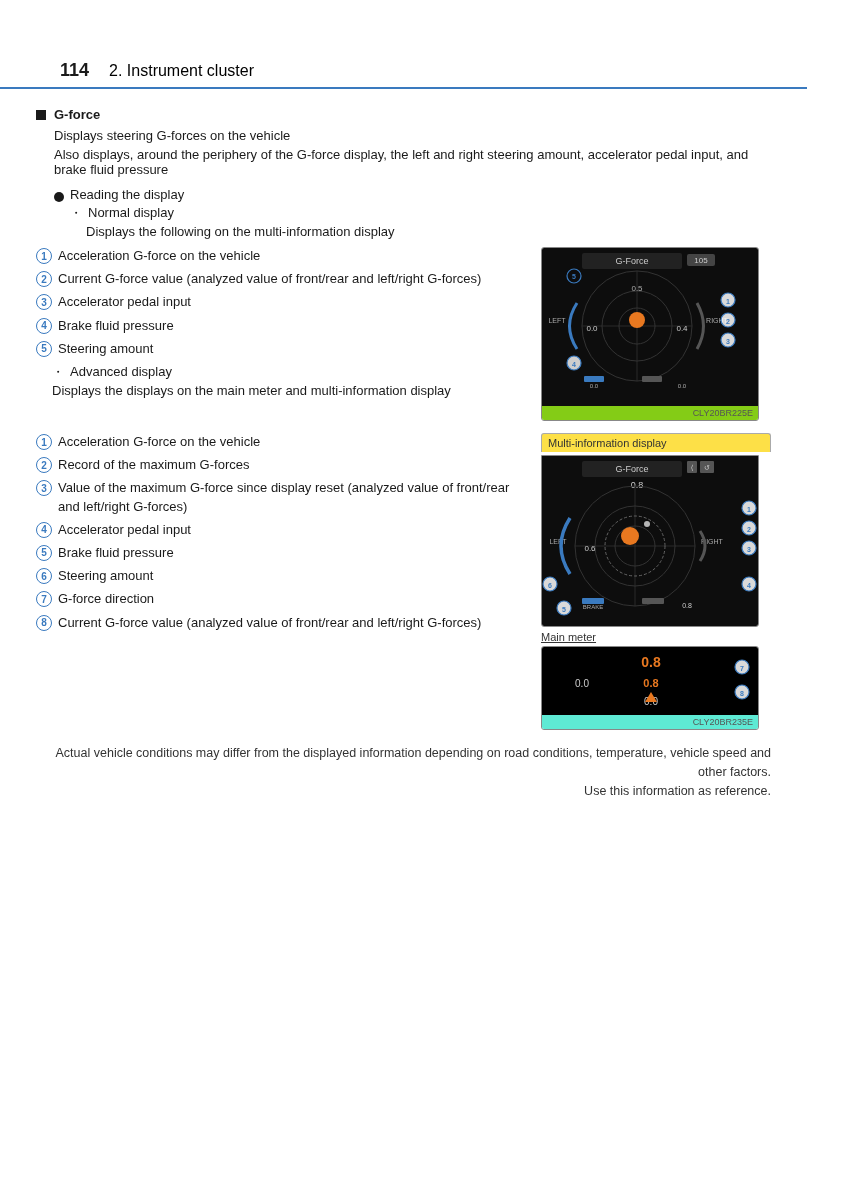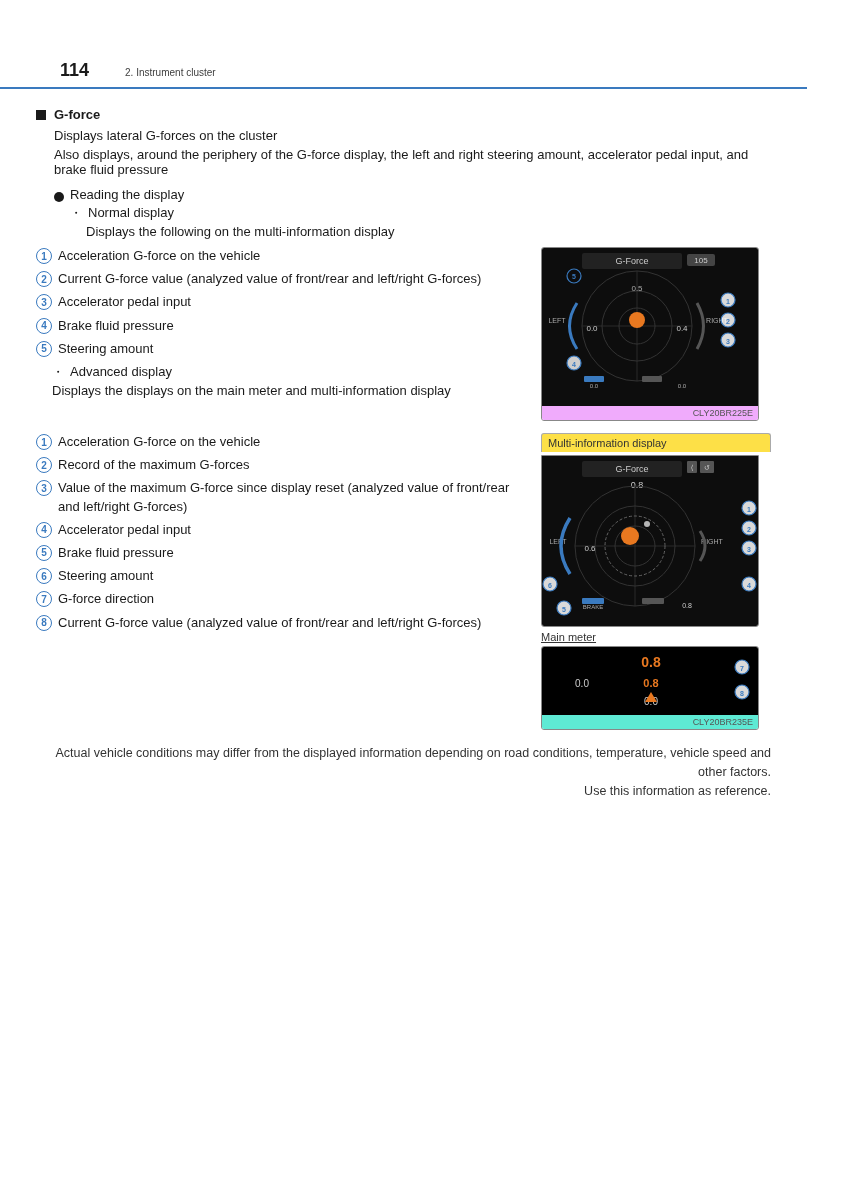--- a/index.html
+++ b/index.html
@@ -27,23 +27,22 @@
       border-bottom: 2px solid #3a7abf;
       margin-bottom: 18px;
     }
     .page-number {
       font-size: 18px;
       font-weight: bold;
       color: #1a1a1a;
       margin-right: 20px;
     }
     .page-chapter {
-      font-size: 10px;
-      color: #404040;
-      margin-left: 16px;
+      font-size: 16px;
+      color: #000000;
     }
 
     
     .content {
       padding: 0 36px;
     }
 
     
     .section-title {
       display: flex;
@@ -189,21 +188,21 @@
     <span class="page-chapter">2. Instrument cluster</span>
   </div>
 
   <div class="content">
 
     <div class="section-title">
       <div class="black-square"></div>
       <span class="section-title-text">G-force</span>
     </div>
 
-    <div class="subtitle">Displays lateral G-forces on the cluster</div>
+    <div class="subtitle">Displays steering G-forces on the vehicle</div>
     <div class="subtitle2">Also displays, around the periphery of the G-force display, the left and right steering amount, accelerator pedal input, and brake fluid pressure</div>
 
     <div class="bullet-section">
       <div class="bullet-item">
         <div class="bullet-filled"></div>
         <span>Reading the display</span>
       </div>
       <div class="sub-bullet">
         <span class="dot-bullet">・</span>
         <span>Normal display</span>
@@ -293,21 +292,21 @@
               <circle cx="186" cy="72" r="7" fill="rgba(255,255,255,0.85)" stroke="#3a7abf" stroke-width="1.2"></circle>
               <text x="186" y="76" font-size="7" fill="#3a7abf" text-anchor="middle" font-family="Arial" font-weight="bold">2</text>
 
               <circle cx="186" cy="92" r="7" fill="rgba(255,255,255,0.85)" stroke="#3a7abf" stroke-width="1.2"></circle>
               <text x="186" y="96" font-size="7" fill="#3a7abf" text-anchor="middle" font-family="Arial" font-weight="bold">3</text>
 
               <circle cx="32" cy="115" r="7" fill="rgba(255,255,255,0.8)" stroke="#3a7abf" stroke-width="1.2"></circle>
               <text x="32" y="119" font-size="7" fill="#3a7abf" text-anchor="middle" font-family="Arial" font-weight="bold">4</text>
             </svg>
           </div>
-          <div style="background:#f0abfc; text-align:right; padding:2px 5px; font-size:9px; color:#555;">CLY20BR225E</div>
+          <div style="background:#84cc16; text-align:right; padding:2px 5px; font-size:9px; color:#555;">CLY20BR225E</div>
         </div>
       </div>
     </div>
 
     <div class="advanced-display-block">
       <div class="adv-left">
         <div class="num-item">
           <span class="circle-num">1</span>
           <span class="num-text">Acceleration G-force on the vehicle</span>
         </div>

